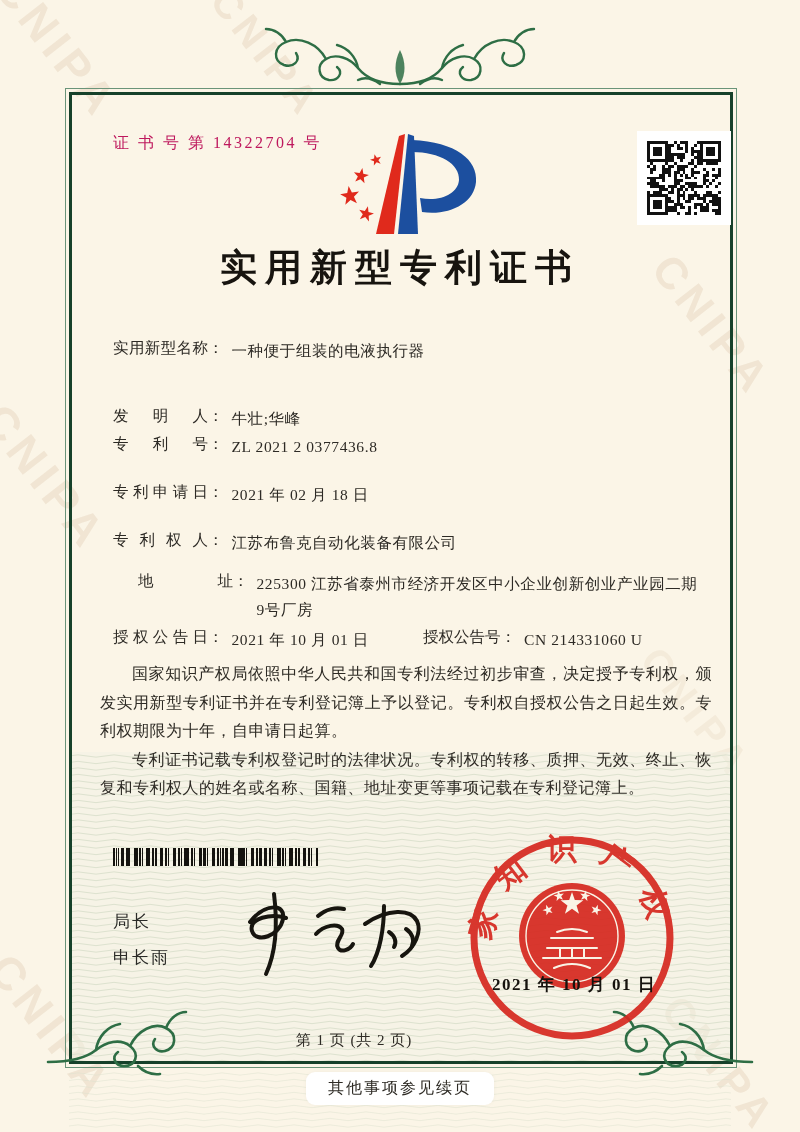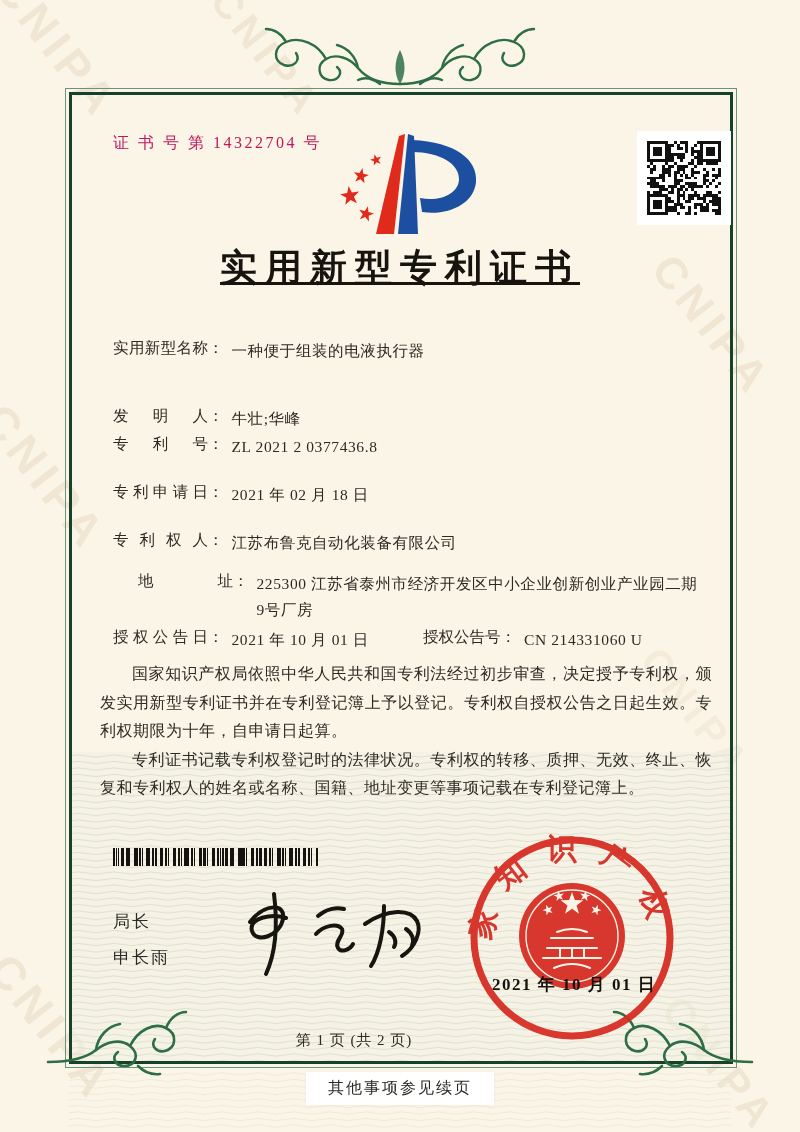--- a/index.html
+++ b/index.html
@@ -20,21 +20,21 @@
   
   .cert-no{position:absolute;left:113px;top:133px;font-size:16px;letter-spacing:2.5px;color:#be185d;}
   .logo{position:absolute;left:328px;top:120px;width:156px;height:122px;}
   .qr-box{position:absolute;left:637px;top:131px;width:94px;height:94px;background:#fff;}
   .qr-grid{position:absolute;left:10px;top:10px;width:74px;height:74px;display:grid;
            grid-template-columns:repeat(25,1fr);grid-template-rows:repeat(25,1fr);}
   .qr-grid div{background:transparent;}
   .qr-grid div.on{background:#111;}
 
   .title{position:absolute;left:0;top:243px;width:800px;text-align:center;font-size:37px;font-weight:bold;
-         letter-spacing:8px;color:#17140f;text-decoration:underline;}
+         letter-spacing:8px;color:#17140f;}
 
   
   .frow{position:absolute;left:113px;font-size:15.5px;color:#2d2a25;display:flex;align-items:flex-start;}
   .flabel{display:inline-block;width:95px;text-align:justify;text-align-last:justify;flex:0 0 95px;}
   .fcolon{flex:0 0 auto;margin-right:8px;}
   .fvalue{letter-spacing:0.6px;max-width:445px;line-height:26px;}
   .frow2{position:absolute;font-size:15.5px;color:#2d2a25;display:flex;margin-left:8px;}
 
   
   .paras{position:absolute;left:100px;top:660px;width:612px;font-size:16px;line-height:28.5px;color:#2e2b25;
@@ -55,21 +55,21 @@
   .sig-hand{position:absolute;left:222px;top:882px;width:210px;height:108px;}
 
   
   .seal{position:absolute;left:466px;top:832px;width:212px;height:212px;}
   .seal-date{position:absolute;left:492px;top:973px;width:160px;font-size:17px;font-weight:bold;
              color:#16130e;letter-spacing:1.5px;white-space:nowrap;}
 
   
   .page-info{position:absolute;left:0;top:1031px;width:708px;text-align:center;font-size:15px;color:#2e2b25;letter-spacing:1px;}
   .cont-note{position:absolute;left:50%;top:1072px;transform:translateX(-50%);background:#fff;
-             padding:6px 22px;font-size:16px;color:#2e2b25;letter-spacing:2px;box-shadow:0 0 4px rgba(0,0,0,0.04);}
+             padding:6px 22px;font-size:16px;color:#2e2b25;letter-spacing:2px;box-shadow:0 0 4px rgba(0,0,0,0.04);border-radius:9px;}
 
   .decor{position:absolute;pointer-events:none;}
 </style>
 </head>
 <body>
 
 <div id="page">
 
   <div class="wm" style="left:-28px;top:18px;font-size:46px;">CNIPA</div>
   <div class="wm" style="left:190px;top:30px;font-size:40px;">CNIPA</div>

